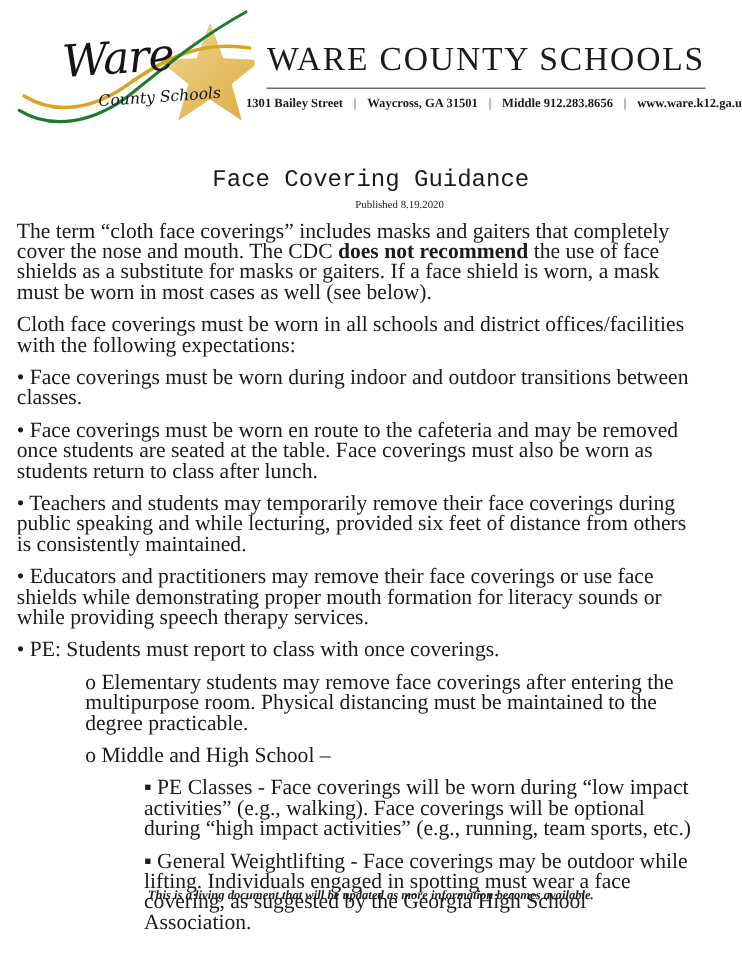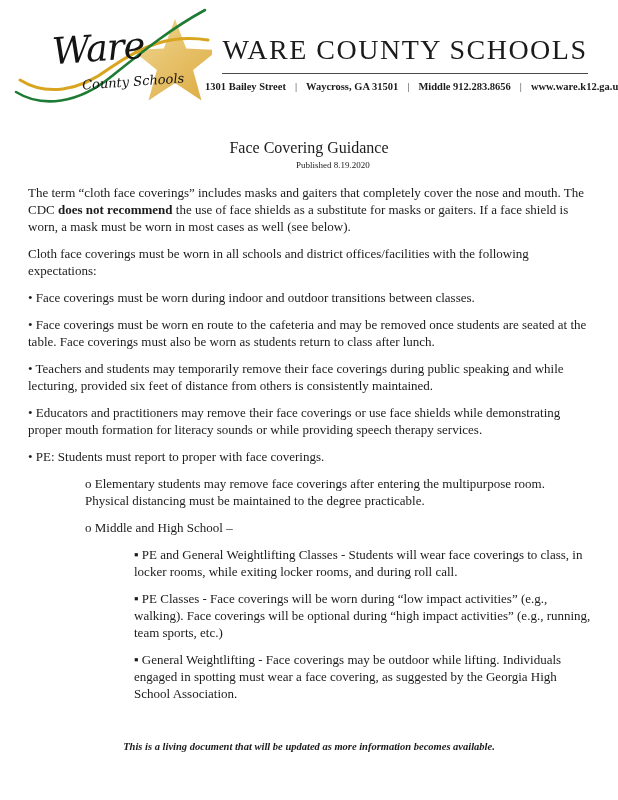--- a/index.html
+++ b/index.html
@@ -64,29 +64,29 @@
   }
   .contact-line .sep { padding: 0 9px; font-weight: normal; color: #333; }
 
   
   .doc-title-block {
     position: absolute;
     left: 0; top: 139px;
     width: 100%;
     text-align: center;
   }
-  .doc-title { font-size: 16px; }
+  .doc-title { font-size: 20px; font-family: Liberation Mono, monospace; }
   .doc-published { font-size: 9px; margin-top: 3px; padding-left: 48px; }
 
   
   .content {
     position: absolute;
-    left: 28px; top: 184px;
+    left: 14px; top: 184px;
     width: 564px;
-    font-size: 13px;
+    font-size: 18px;
     line-height: 17px;
   }
   .content p { margin: 0 0 10px 0; }
   .bullet { margin: 0 0 10px 0; }
   .lvl1 { }
   .lvl2 { margin-left: 57px; }
   .lvl3 { margin-left: 106px; }
 
   
   .footer-note {
@@ -133,24 +133,23 @@
   </div>
 
   <div class="content">
     <p><span>The term “cloth face coverings” includes masks and gaiters that completely cover the nose and mouth. The CDC </span><b>does not recommend</b><span> the use of face shields as a substitute for masks or gaiters. If a face shield is worn, a mask must be worn in most cases as well (see below).</span></p>
     <p>Cloth face coverings must be worn in all schools and district offices/facilities with the following expectations:</p>
     <div>
         <div class="bullet lvl1">• Face coverings must be worn during indoor and outdoor transitions between classes.</div>
         <div class="bullet lvl1">• Face coverings must be worn en route to the cafeteria and may be removed once students are seated at the table. Face coverings must also be worn as students return to class after lunch.</div>
         <div class="bullet lvl1">• Teachers and students may temporarily remove their face coverings during public speaking and while lecturing, provided six feet of distance from others is consistently maintained.</div>
         <div class="bullet lvl1">• Educators and practitioners may remove their face coverings or use face shields while demonstrating proper mouth formation for literacy sounds or while providing speech therapy services.</div>
-        <div class="bullet lvl1">• PE: Students must report to proper with face coverings.</div>
+        <div class="bullet lvl1">• PE: Students must report to class with once coverings.</div>
         <div class="bullet lvl2">o Elementary students may remove face coverings after entering the multipurpose room. Physical distancing must be maintained to the degree practicable.</div>
         <div class="bullet lvl2">o Middle and High School –</div>
-        <div class="bullet lvl3">▪ PE and General Weightlifting Classes - Students will wear face coverings to class, in locker rooms, while exiting locker rooms, and during roll call.</div>
         <div class="bullet lvl3">▪ PE Classes - Face coverings will be worn during “low impact activities” (e.g., walking). Face coverings will be optional during “high impact activities” (e.g., running, team sports, etc.)</div>
         <div class="bullet lvl3">▪ General Weightlifting - Face coverings may be outdoor while lifting. Individuals engaged in spotting must wear a face covering, as suggested by the Georgia High School Association.</div>
       </div>
   </div>
 
   <div class="footer-note">This is a living document that will be updated as more information becomes available.</div>
 
 </div>
 
 </body></html>

